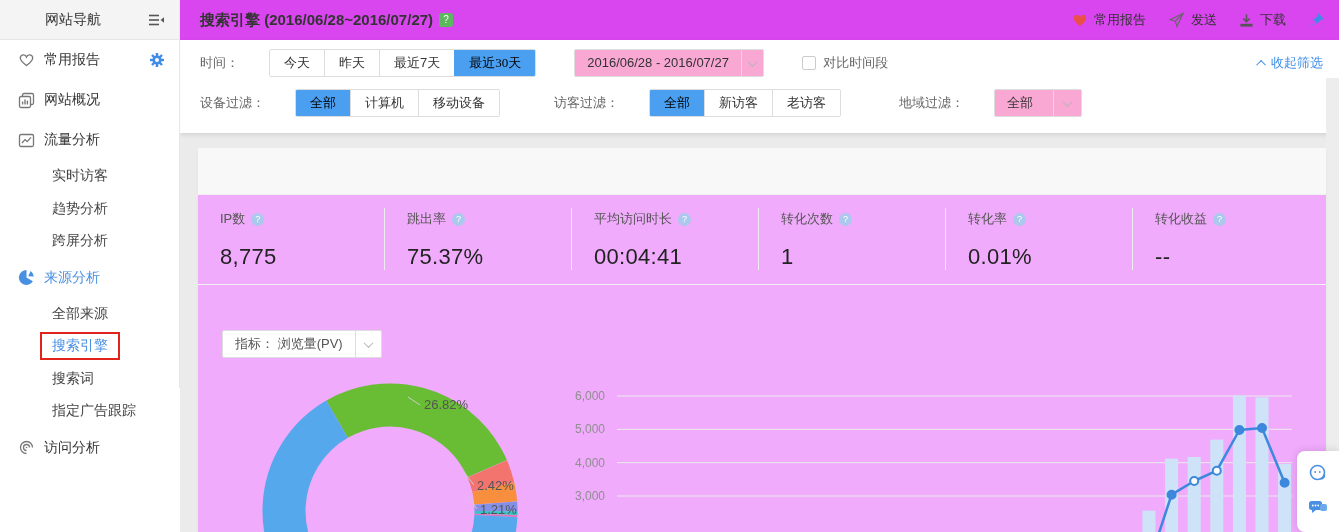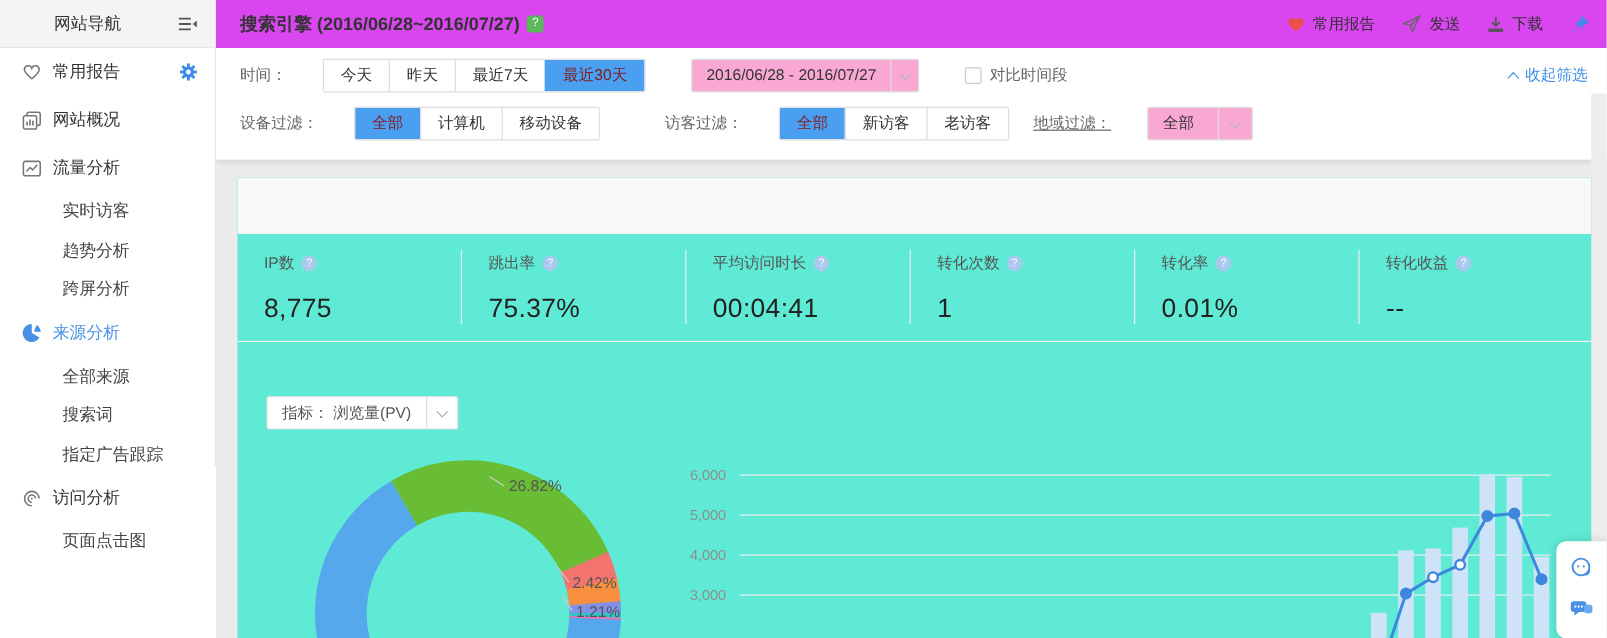--- a/index.html
+++ b/index.html
@@ -30,37 +30,37 @@
 
   
   .filter-panel { position:absolute; left:180px; top:40px; width:1159px; height:93px; background:#fff;
     box-shadow:0 2px 4px rgba(0,0,0,.10); z-index:5; }
   .f-row { position:absolute; left:20px; display:flex; align-items:center; height:28px;gap:20px; }
   .f-label { color:#666; font-size:13px; margin-right:10px; }
   .btn-group { display:flex; border:1px solid #ddd; border-radius:2px; overflow:hidden; height:28px; }
   .btn-group .fbtn { padding:0 14px; line-height:26px; font-size:13px; color:#333; background:#fff;
     border-left:1px solid #ddd; cursor:pointer; white-space:nowrap; }
   .btn-group .fbtn:first-child { border-left:none; }
-  .btn-group .fbtn.selected { background:#4b9ff0; color:#7f1d1d; border-left-color:#4b9ff0; }
+  .btn-group .fbtn.selected { background:#4b9ff0; color:#000000; border-left-color:#4b9ff0;font-family:Liberation Serif, serif; }
   .select-box { display:flex; height:28px; border:1px solid #ddd; border-radius:2px; background:#f9a8d4; cursor:pointer; }
   .select-val { padding:0 12px; line-height:26px; font-size:13px; color:#333; white-space:nowrap; }
   .select-arrow { width:28px; border-left:1px solid #ddd; display:flex; align-items:center; justify-content:center; }
   .chev-down { width:7px; height:7px; border-right:1.5px solid #b5b5b5; border-bottom:1.5px solid #b5b5b5;
     transform:rotate(45deg) translate(-1px,-1px); }
   .chev-up-blue { width:7px; height:7px; border-left:1.5px solid #3e8ee8; border-top:1.5px solid #3e8ee8;
     transform:rotate(45deg) translateY(2px); display:inline-block; margin-right:5px; }
   .checkbox { width:14px; height:14px; border:1px solid #ccc; border-radius:2px; background:#fff; margin-right:7px; cursor:pointer; }
   .compare { display:flex; align-items:center; color:#666; font-size:13px; }
   .collapse-link { position:absolute; right:16px; top:14px; color:#3e8ee8; font-size:13px;
     display:flex; align-items:center; cursor:pointer; }
 
   
   .content-bg { position:absolute; left:180px; top:133px; width:1159px; height:399px; background:#ebebeb; }
   .scroll-gutter { position:absolute; left:1326px; top:78px; width:13px; height:454px; background:#ededed; z-index:6; }
-  .card { position:absolute; left:198px; top:148px; width:1128px; height:384px; background:#5eead4;
+  .card { position:absolute; left:198px; top:148px; width:1128px; height:384px; background:#f0abfc;
     box-shadow:0 1px 2px rgba(0,0,0,.06); overflow:hidden; z-index:7; }
   .card-top-band { height:47px; background:#f8f8f8; border-bottom:1px solid #f0f0f0; }
 
   .metrics-row { display:flex; margin-top:13px; border-bottom:1px solid #f1f1f1; padding-bottom:14px; }
   .metric-cell { width:187px; padding-left:22px; border-right:1px solid #ededed; }
   .metric-cell:last-child { border-right:none; }
   .metric-label { font-size:13px; color:#555; display:flex; align-items:center; gap:6px; margin-top:2px; }
   .metric-value { font-size:22px; color:#222; margin-top:16px; letter-spacing:.3px; }
   .help-circle { width:13px; height:13px; border-radius:50%; background:#aac9ec; color:#fff; font-size:9px;
     line-height:13px; text-align:center; display:inline-block; cursor:pointer; }
@@ -163,40 +163,40 @@
           <path d="M8.5 8.5 L8.5 1 A7.5 7.5 0 1 0 14.9 12.2 Z" fill="#4a90e2"></path>
           <path d="M10.2 7.3 L12.6 1.9 A7.5 7.5 0 0 1 15.9 7.6 Z" fill="#4a90e2"></path>
         </svg>
     </span>
     <span>来源分析</span>
   </div>
 
   <div class="side-sub">
       <span>全部来源</span>
     </div>
+  <div class="side-sub blue">
+    <span class="annotated-label">搜索引擎</span>
+  </div>
   <div class="side-sub">
       <span>搜索词</span>
     </div>
   <div class="side-sub">
       <span>指定广告跟踪</span>
     </div>
 
   <div class="side-group">
     <span class="gicon">
       <svg width="17" height="17" viewBox="0 0 17 17" fill="none" stroke="#777" stroke-width="1.3">
           <path d="M14.5 8.5 a6 6 0 1 0 -6 6"></path>
           <path d="M11.5 8.5 a3 3 0 1 0 -3 3"></path>
           <circle cx="8.5" cy="8.5" r="0.8" fill="#777" stroke="none"></circle>
         </svg>
     </span>
     <span>访问分析</span>
   </div>
-  <div class="side-sub">
-      <span>页面点击图</span>
-    </div>
 </div>
 
 <div class="top-header">
   <span class="page-title">搜索引擎 (2016/06/28~2016/07/27)</span>
   <span class="help-badge">?</span>
   <div class="header-actions">
     <span class="h-action">
       <svg width="16" height="15" viewBox="0 0 16 16">
           <path d="M8 14 C4.5 11 1.5 8.7 1.5 5.9 A3.3 3.3 0 0 1 8 4.8 A3.3 3.3 0 0 1 14.5 5.9 C14.5 8.7 11.5 11 8 14 Z" fill="#ea5045"></path>
         </svg>
@@ -254,21 +254,21 @@
       <span class="fbtn selected">全部</span>
       <span class="fbtn">计算机</span>
       <span class="fbtn">移动设备</span>
     </div>
     <span class="f-label" style="margin-left:34px;">访客过滤：</span>
     <div class="btn-group">
       <span class="fbtn selected">全部</span>
       <span class="fbtn">新访客</span>
       <span class="fbtn">老访客</span>
     </div>
-    <span class="f-label" style="text-decoration:underline;">地域过滤：</span>
+    <span class="f-label" style="margin-left:38px;">地域过滤：</span>
     <div class="select-box" style="width:88px;">
       <span class="select-val" style="flex:1;">全部</span>
       <span class="select-arrow">
           <span class="chev-down"></span>
         </span>
     </div>
   </div>
 
   <div class="collapse-link">
     <span class="chev-up-blue"></span>

